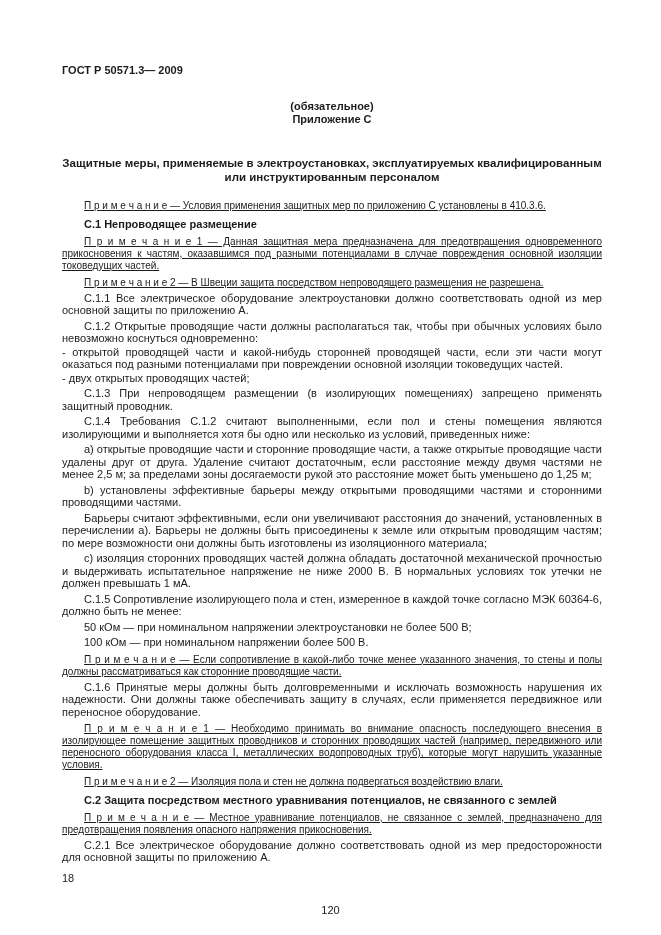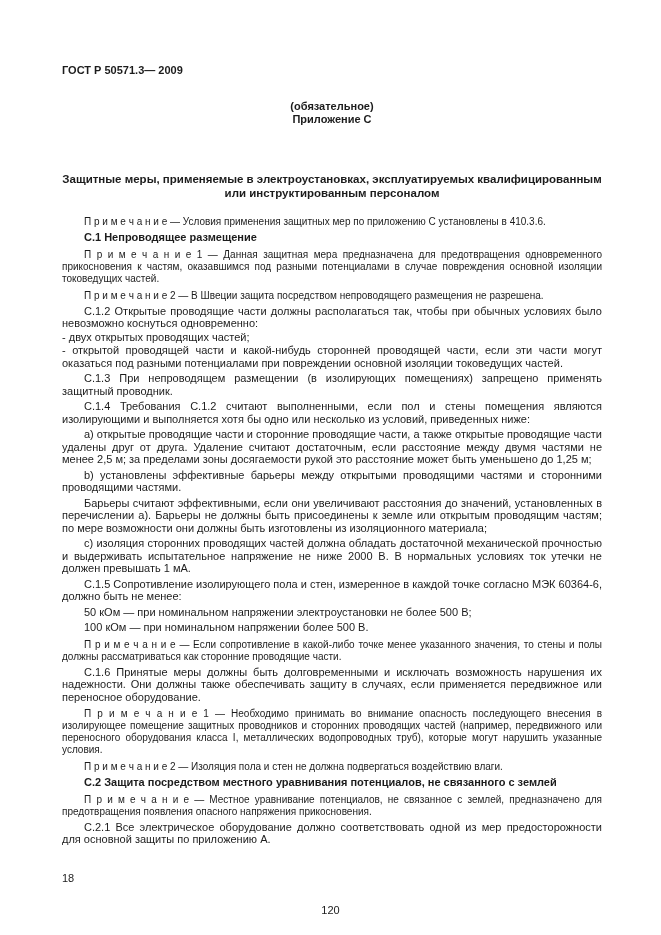--- a/index.html
+++ b/index.html
@@ -25,44 +25,46 @@
     margin: 0;
   }
   .appendix {
     margin-top: 24px;
     text-align: center;
     font-size: 11px;
     font-weight: bold;
     line-height: 13px;
   }
   .main-title {
-    margin-top: 46px;
+    margin-top: 30px;
     margin-bottom: 16px;
     text-align: center;
     font-size: 11.5px;
     font-weight: bold;
     line-height: 14px;
   }
   p {
     margin: 0;
     font-size: 11px;
     line-height: 12.5px;
     text-align: justify;
     text-indent: 22px;
   }
   p.para { margin-top: 3px; }
   p.note {
     font-size: 10px;
     line-height: 12px;
     margin-top: 5px;
     margin-bottom: 3px;
+    text-decoration: underline;
   }
   p.heading {
     font-weight: bold;
     text-align: left;
+    margin-top: 6px;
     margin-bottom: 2px;
   }
   p.list {
     text-indent: 0;
     margin-top: 1px;
   }
   .footer-left {
     position: absolute;
     left: 62px;
     top: 872px;
@@ -89,23 +91,24 @@
       <div>(обязательное)</div>
       <div>Приложение С</div>
     </div>
 
     <div class="main-title">Защитные меры, применяемые в электроустановках, эксплуатируемых квалифицированным или инструктированным персоналом</div>
 
     <p class="note">П р и м е ч а н и е — Условия применения защитных мер по приложению С установлены в 410.3.6.</p>
     <p class="heading">С.1 Непроводящее размещение</p>
     <p class="note">П р и м е ч а н и е 1 — Данная защитная мера предназначена для предотвращения одновременного прикосновения к частям, оказавшимся под разными потенциалами в случае повреждения основной изоляции токоведущих частей.</p>
     <p class="note">П р и м е ч а н и е 2 — В Швеции защита посредством непроводящего размещения не разрешена.</p>
+    <p class="para">С.1.1 Все электрическое оборудование электроустановки должно соответствовать одной из мер основной защиты по приложению А.</p>
     <p class="para">С.1.2 Открытые проводящие части должны располагаться так, чтобы при обычных условиях было невозможно коснуться одновременно:</p>
+    <p class="list">- открытой проводящей части и какой-нибудь сторонней проводящей части, если эти части могут оказаться под разными потенциалами при повреждении основной изоляции токоведущих частей.</p>
     <p class="list">- двух открытых проводящих частей;</p>
-    <p class="list">- открытой проводящей части и какой-нибудь сторонней проводящей части, если эти части могут оказаться под разными потенциалами при повреждении основной изоляции токоведущих частей.</p>
     <p class="para">С.1.3 При непроводящем размещении (в изолирующих помещениях) запрещено применять защитный проводник.</p>
     <p class="para">С.1.4 Требования С.1.2 считают выполненными, если пол и стены помещения являются изолирующими и выполняется хотя бы одно или несколько из условий, приведенных ниже:</p>
     <p class="para">а) открытые проводящие части и сторонние проводящие части, а также открытые проводящие части удалены друг от друга. Удаление считают достаточным, если расстояние между двумя частями не менее 2,5 м; за пределами зоны досягаемости рукой это расстояние может быть уменьшено до 1,25 м;</p>
     <p class="para">b) установлены эффективные барьеры между открытыми проводящими частями и сторонними проводящими частями.</p>
     <p class="para">Барьеры считают эффективными, если они увеличивают расстояния до значений, установленных в перечислении а). Барьеры не должны быть присоединены к земле или открытым проводящим частям; по мере возможности они должны быть изготовлены из изоляционного материала;</p>
     <p class="para">с) изоляция сторонних проводящих частей должна обладать достаточной механической прочностью и выдерживать испытательное напряжение не ниже 2000 В. В нормальных условиях ток утечки не должен превышать 1 мА.</p>
     <p class="para">С.1.5 Сопротивление изолирующего пола и стен, измеренное в каждой точке согласно МЭК 60364-6, должно быть не менее:</p>
     <p class="para">50 кОм — при номинальном напряжении электроустановки не более 500 В;</p>
     <p class="para">100 кОм — при номинальном напряжении более 500 В.</p>
     <p class="note">П р и м е ч а н и е — Если сопротивление в какой-либо точке менее указанного значения, то стены и полы должны рассматриваться как сторонние проводящие части.</p>

